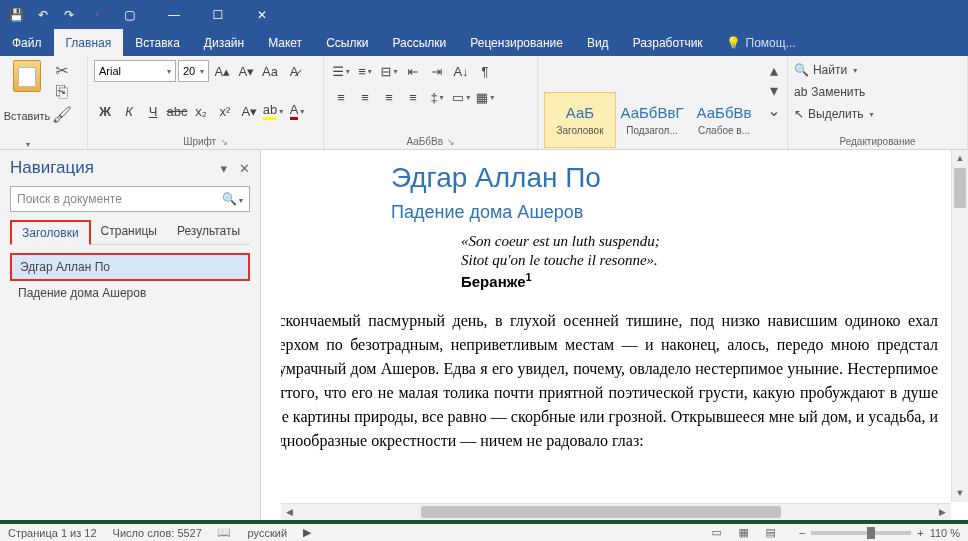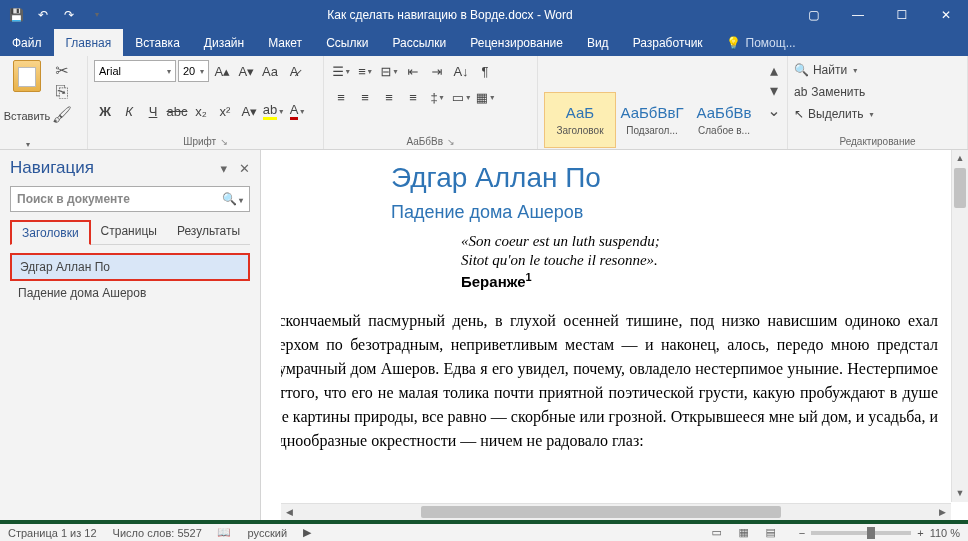--- a/index.html
+++ b/index.html
@@ -37,21 +37,21 @@
 .style-item.sel { border:1px solid #f0c47c; background:#fdeeb3;}
 .style-preview { font-size:15px; margin-bottom:4px; }
 .style-item:nth-child(1) .style-preview,.style-item:nth-child(2) .style-preview,.style-item:nth-child(3) .style-preview{ color:#2e74b5; font-family:"Calibri Light",sans-serif;}
 .editing-col { display:flex; flex-direction:column; gap:2px; font-size:12px; color:#444;}
 .editing-col div { display:flex; align-items:center; gap:4px; cursor:pointer; height:20px;}
 .workspace { display:flex; height: 370px; gap: 20px; }
 .navpane { width: 261px; background:#f3f3f3; border-right:1px solid #d4d4d4; display:flex; flex-direction:column; padding:8px 10px 0 10px;}
 .navpane-header { display:flex; align-items:center; justify-content:space-between; color:#2b579a; font-size:17px; padding-bottom:8px;}
 .navpane-header .ctrls { display:flex; gap:12px; color:#666; font-size:13px;}
 .nav-search { display:flex; border:1px solid #ababab; background:#fff; height:26px; align-items:center; padding:0 6px; font-size:12px; color:#888; margin-bottom:8px;}
-.nav-search span:first-child { flex:1;font-weight:bold; }
+.nav-search span:first-child { flex:1; }
 .nav-tabs { display:flex; font-size:12px; color:#444; border-bottom:1px solid #d4d4d4; margin-bottom:8px;}
 .nav-tabs div { padding:4px 10px; cursor:pointer; }
 .nav-tabs div.active { border:2px solid #e03020; border-bottom:1px solid #f3f3f3; margin-bottom:-1px; color:#2b579a; }
 .nav-items div { font-size:12px; padding:5px 8px; cursor:pointer; color:#444;}
 .nav-items div.sel { background:#d9e6f7; border:2px solid #e03020; }
 .doc-area { flex:1; background:#fff; overflow:hidden; position:relative;}
 .doc-inner { padding: 4px 20px 0 0; margin-left:-20px; }
 .doc-title { color:#2e74b5; font-family:"Calibri Light",sans-serif; font-size:28px; font-weight:300; margin:8px 0 8px 130px; }
 .doc-subtitle { color:#2e74b5; font-family:"Calibri Light",sans-serif; font-size:18px; font-weight:300; margin:8px 0 10px 130px;}
 .doc-epigraph { font-family:"Times New Roman",serif; font-size:15px; font-style:italic; text-align:left; margin-left:200px; margin-bottom:2px;}
@@ -77,21 +77,20 @@
 </head>
 <body>
 
 <div class="titlebar">
   <div class="qat">
     <span>💾</span>
     <span>↶</span>
     <span>↷</span>
     <span class="caret">▾</span>
   </div>
-  <div class="title">Как сделать навигацию в Ворде.docx - Word</div>
   <div class="wincontrols">
     <span>▢</span>
     <span>—</span>
     <span>☐</span>
     <span>✕</span>
   </div>
 </div>
 
 <div class="ribbon-tabs">
   <div class="tab">Файл</div>

